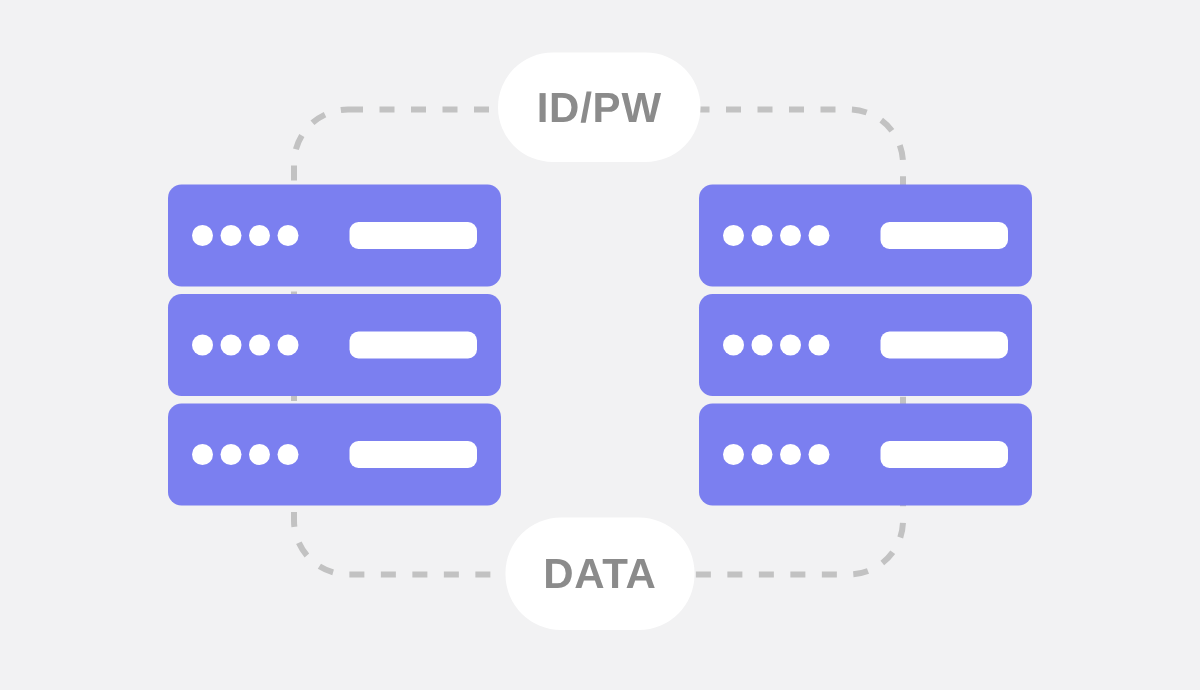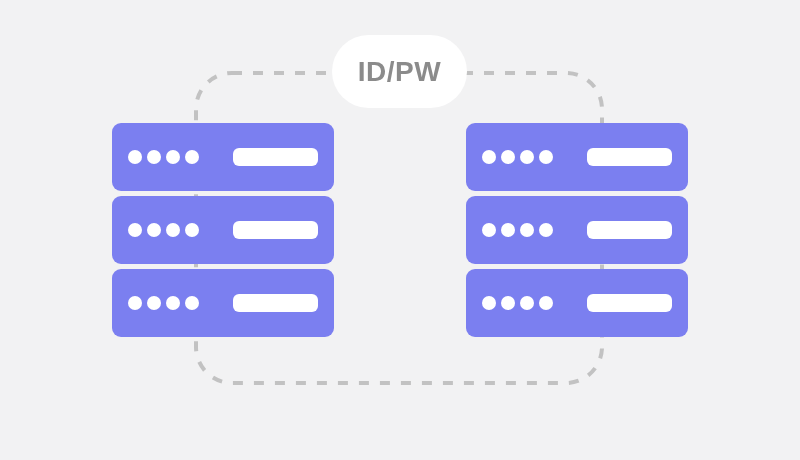--- a/index.html
+++ b/index.html
@@ -138,14 +138,17 @@
           <span class="dot"></span>
         </div>
         <div class="bar"></div>
       </div>
     </div>
 
   <div class="pill pill-top">
     <span>ID/PW</span>
   </div>
 
+  <div class="pill pill-bottom">
+    <span>DATA</span>
+  </div>
 
 </div>
 
 </body></html>

